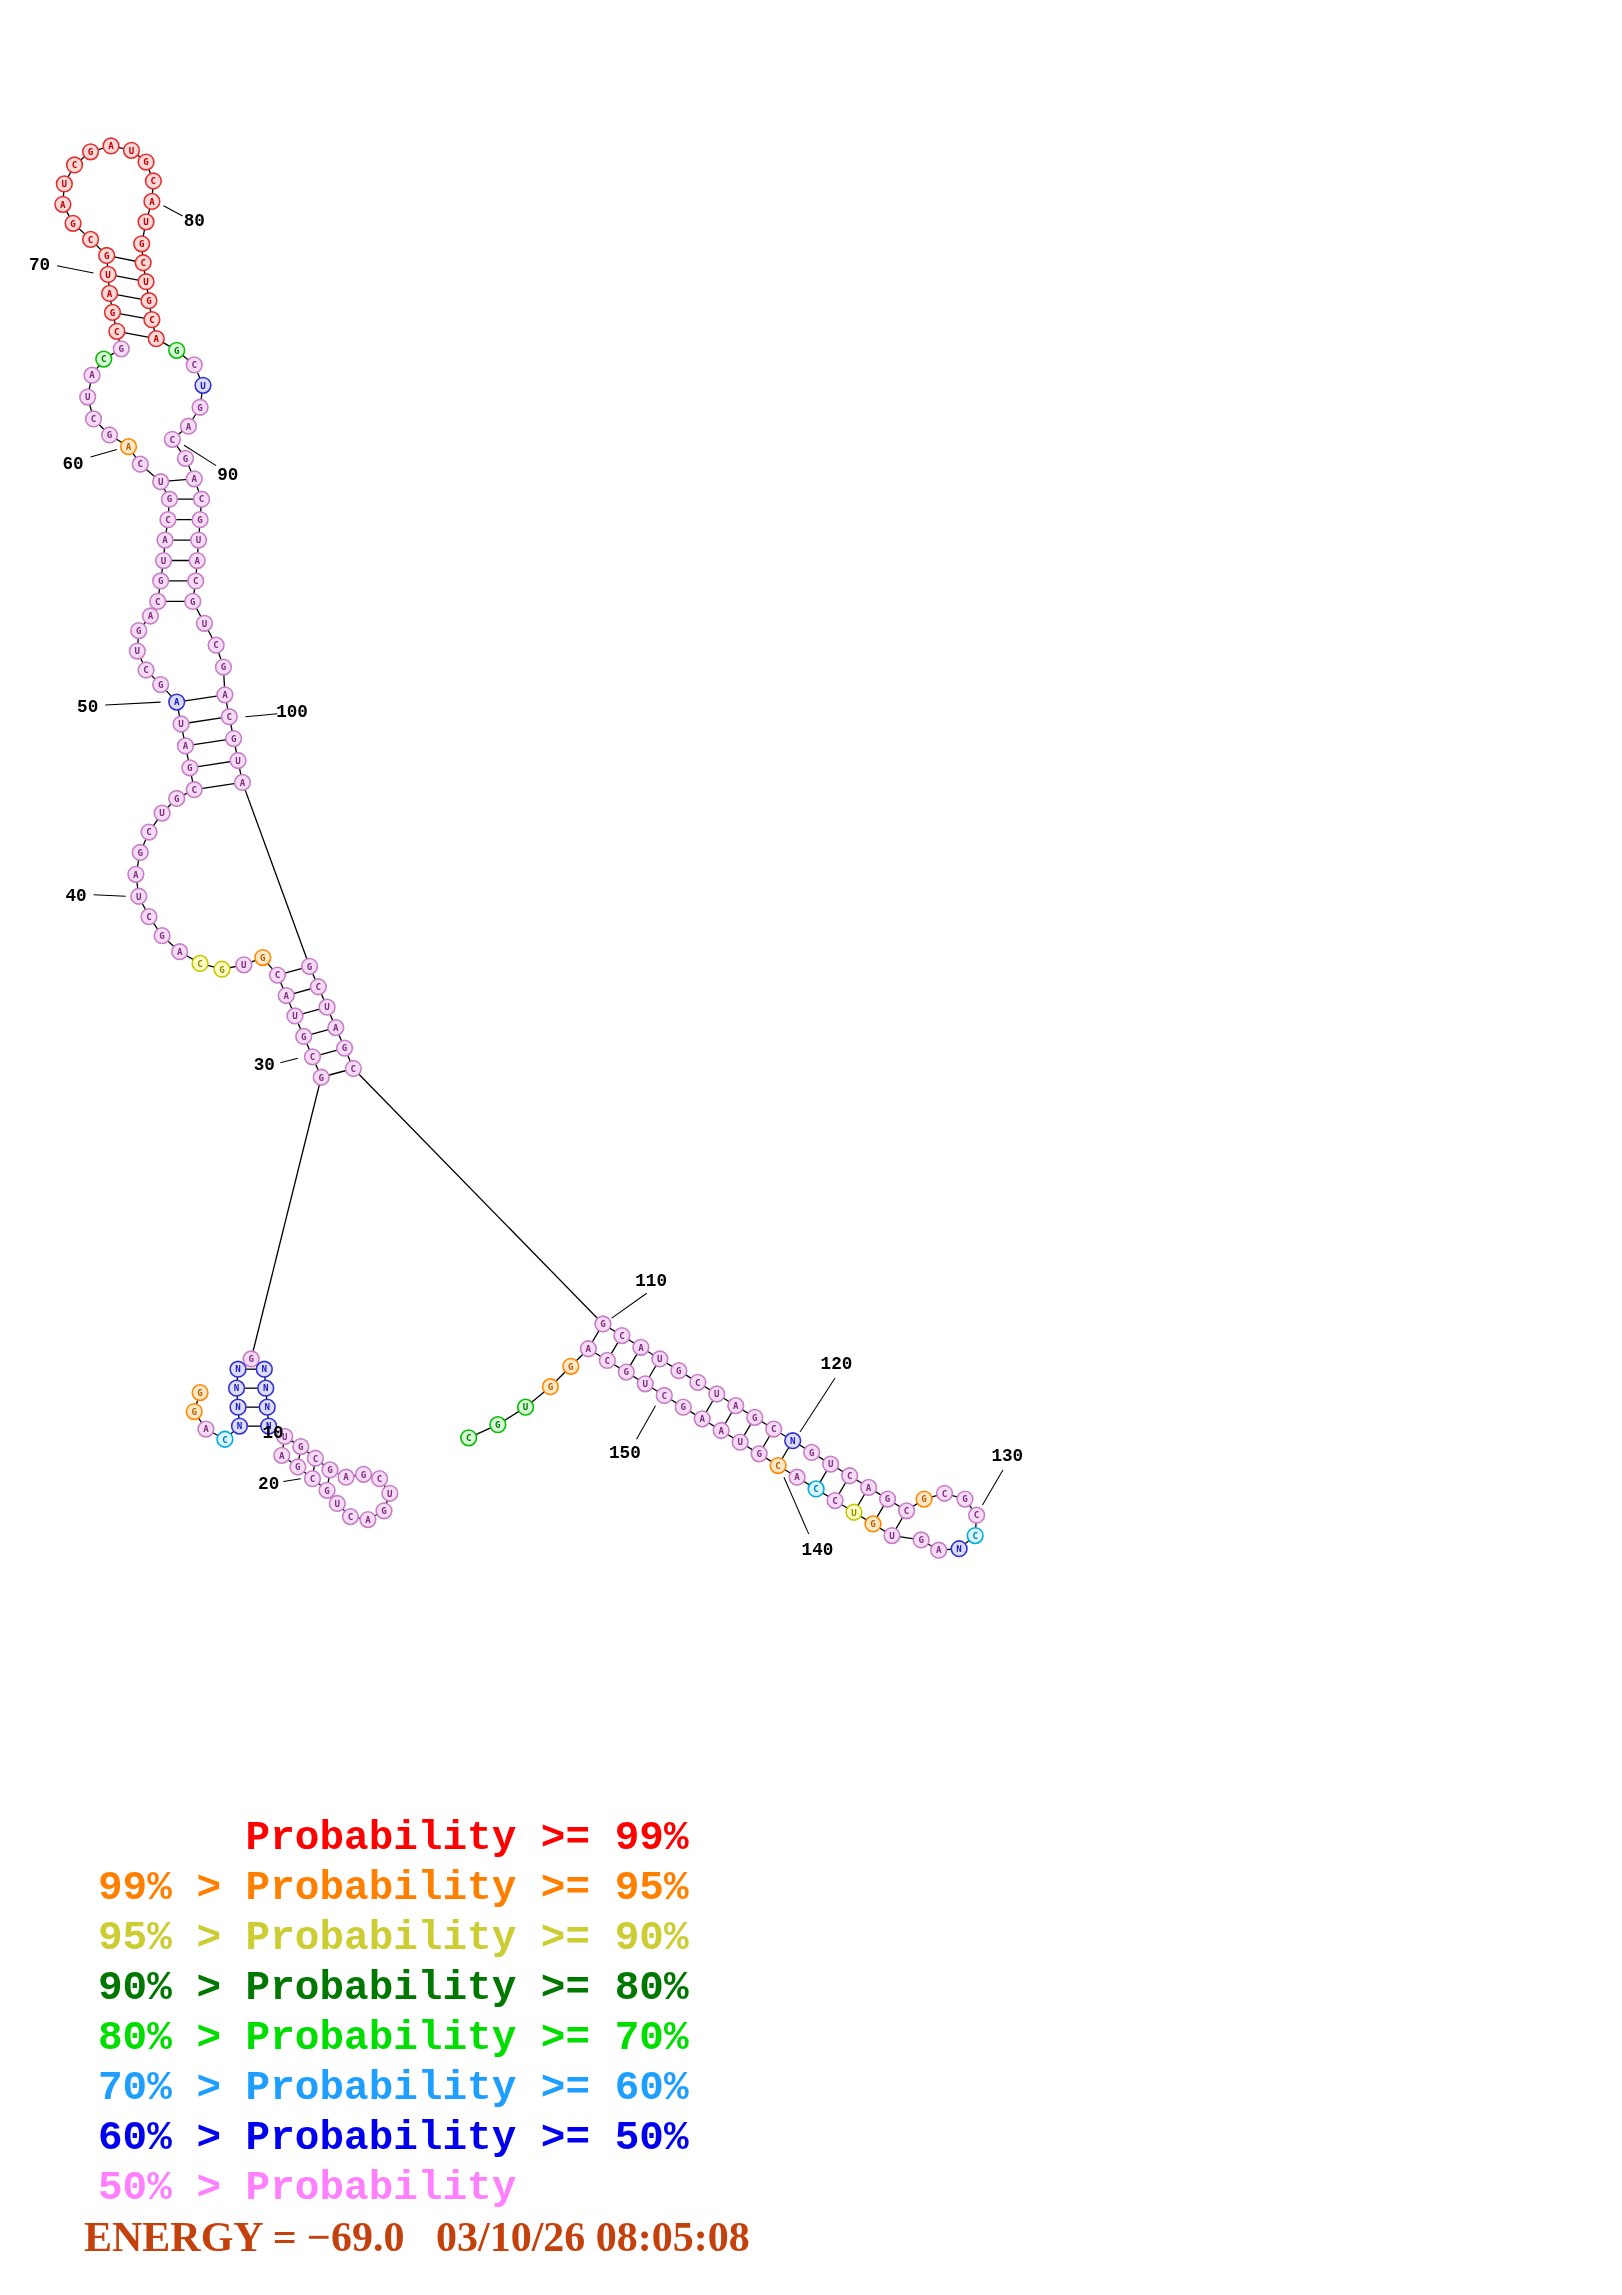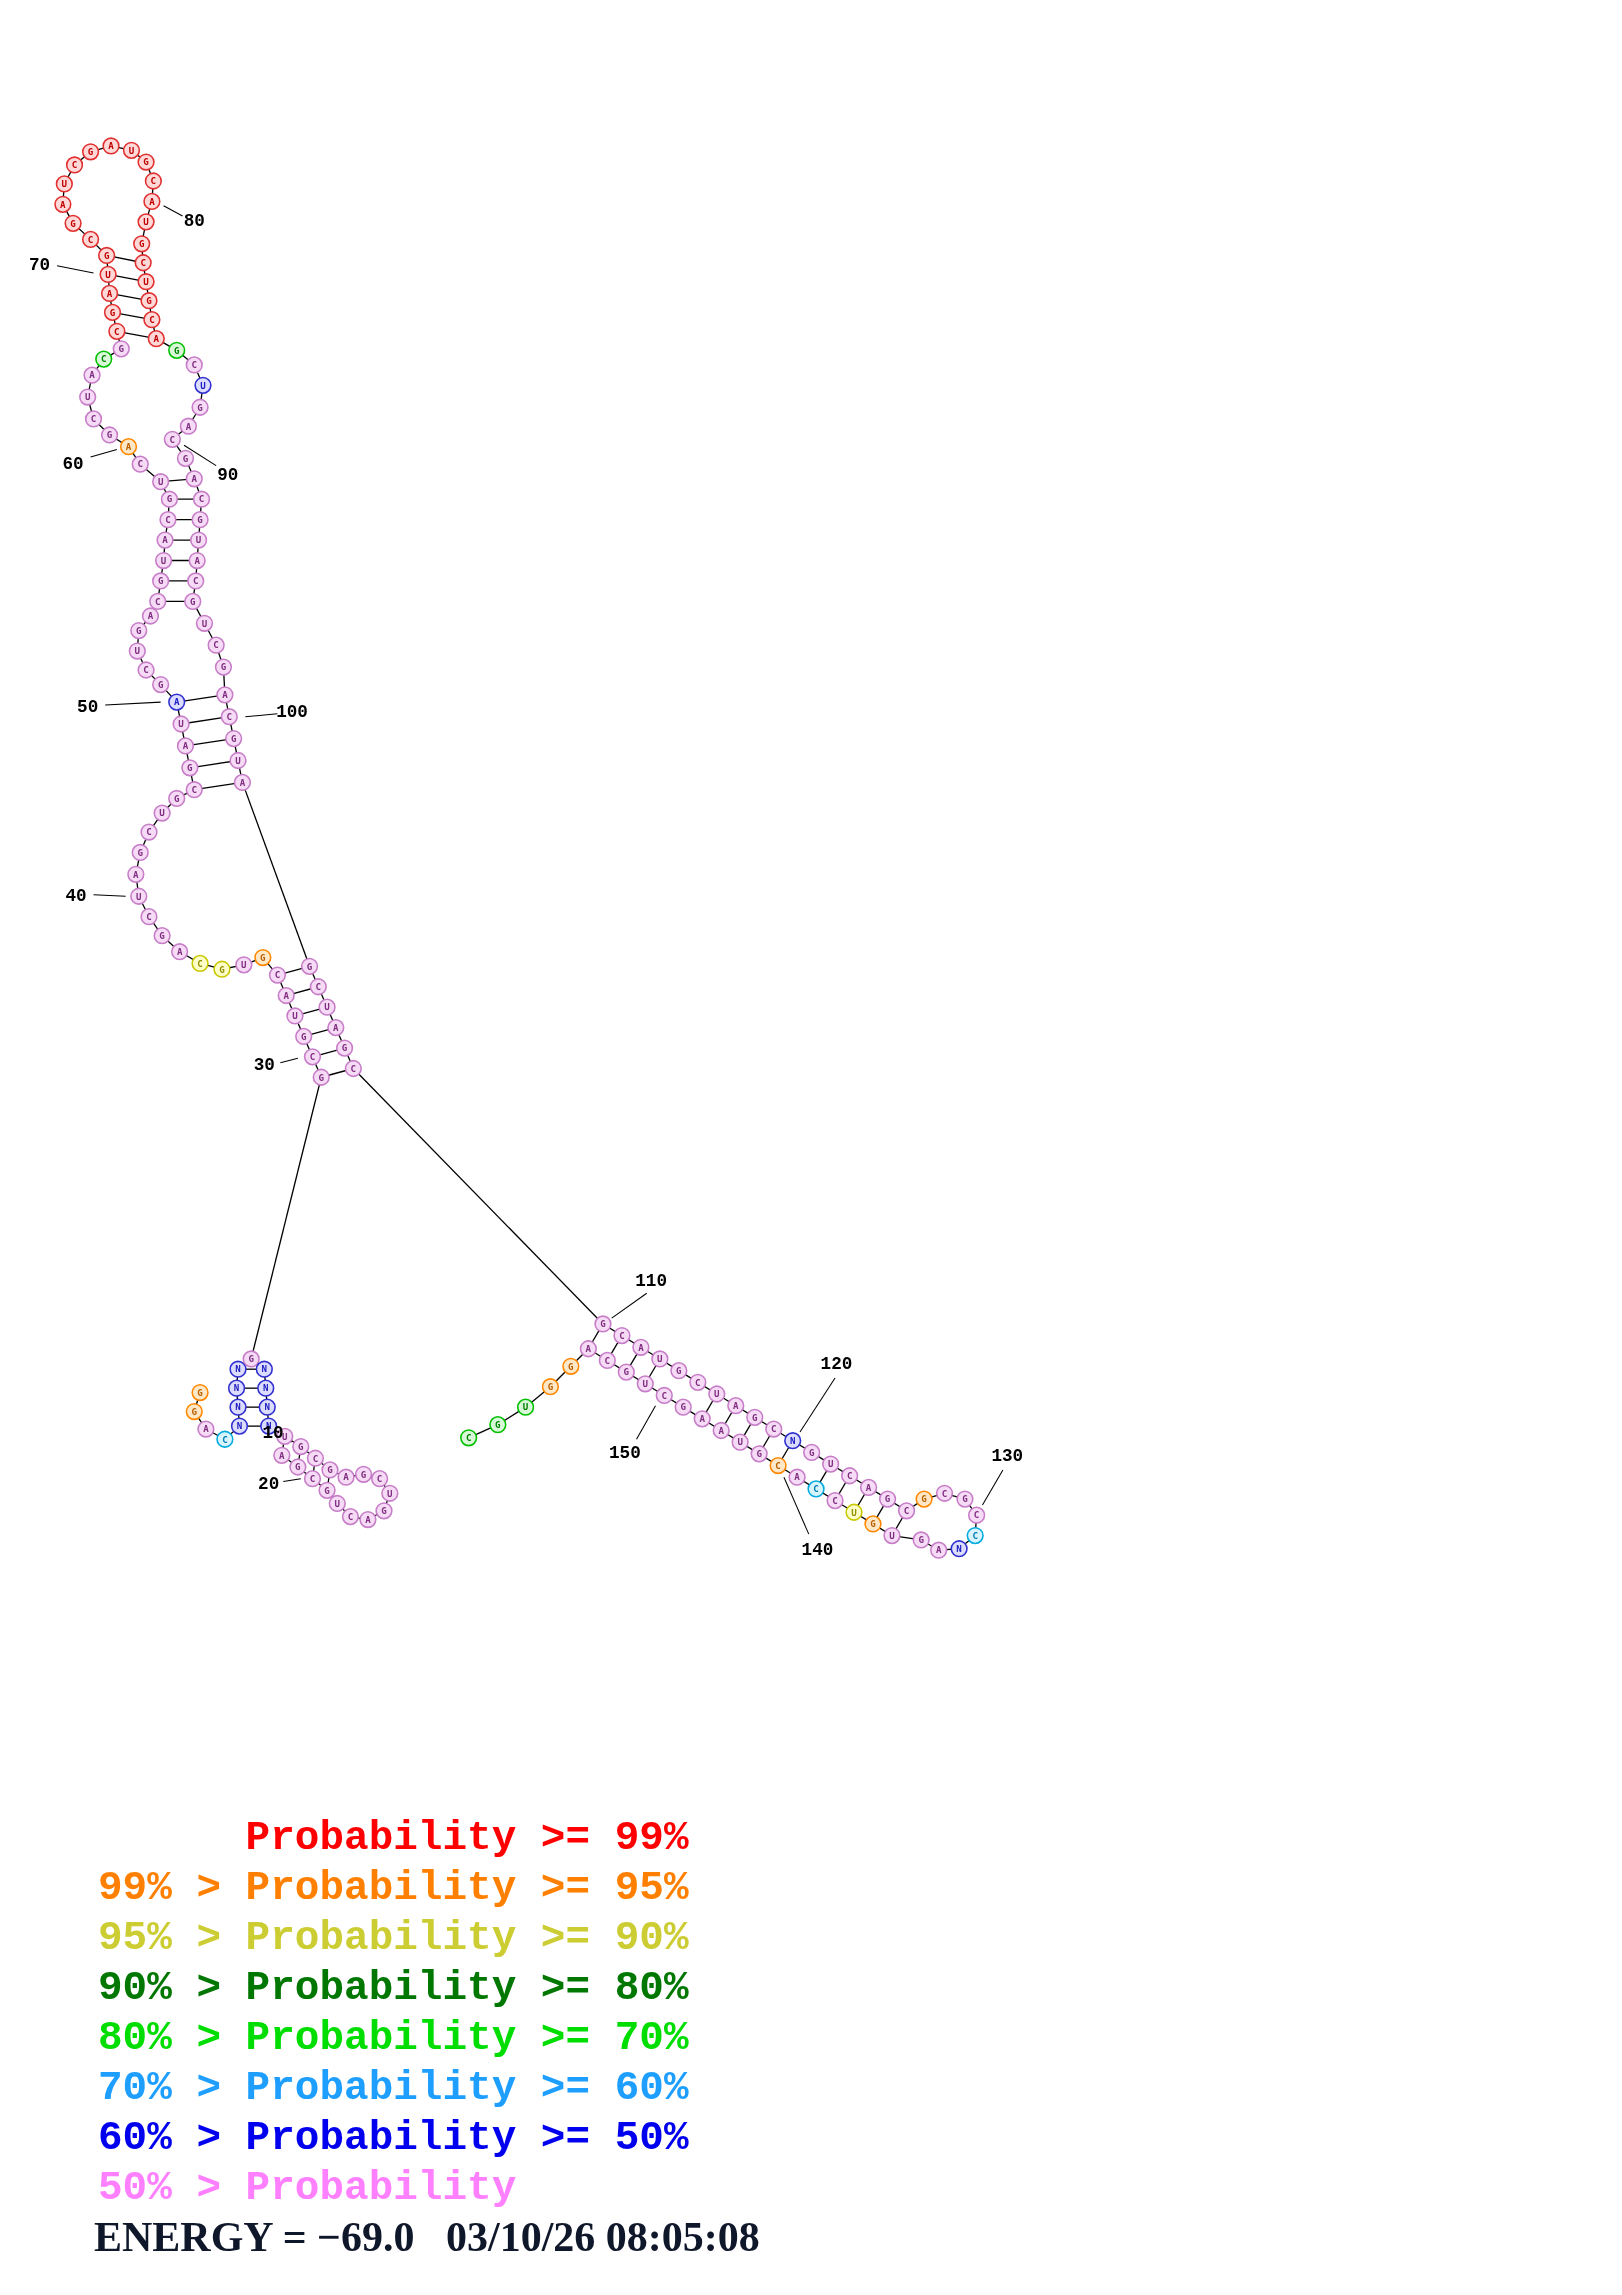--- a/index.html
+++ b/index.html
@@ -19,26 +19,26 @@
     font-family:"Liberation Mono",monospace;
     font-weight:bold;
     font-size:41px;
     line-height:50px;
     white-space:pre;
     margin-top:8px;
   }
   .legend-line{white-space:pre;}
   .energy{
     position:absolute;
-    left:94px;
+    left:84px;
     top:2213px;
     font-family:"Liberation Serif",serif;
     font-weight:bold;
     font-size:42px;
-    color:#0f172a;
+    color:#c2410c;
     white-space:pre;
   }
 </style>
 </head>
 <body>
 
 <svg id="plot" width="1622" height="2295" viewBox="0 0 2479 3508" xmlns="http://www.w3.org/2000/svg">
     <line x1="305.6744" y1="2128.5647999999997" x2="296.7496" y2="2157.5704" stroke="#000" stroke-width="2"></line>
     <line x1="296.7496" y1="2157.5704" x2="314.5992" y2="2184.3448" stroke="#000" stroke-width="2"></line>
     <line x1="314.5992" y1="2184.3448" x2="343.60479999999995" y2="2199.9631999999997" stroke="#000" stroke-width="2"></line>

